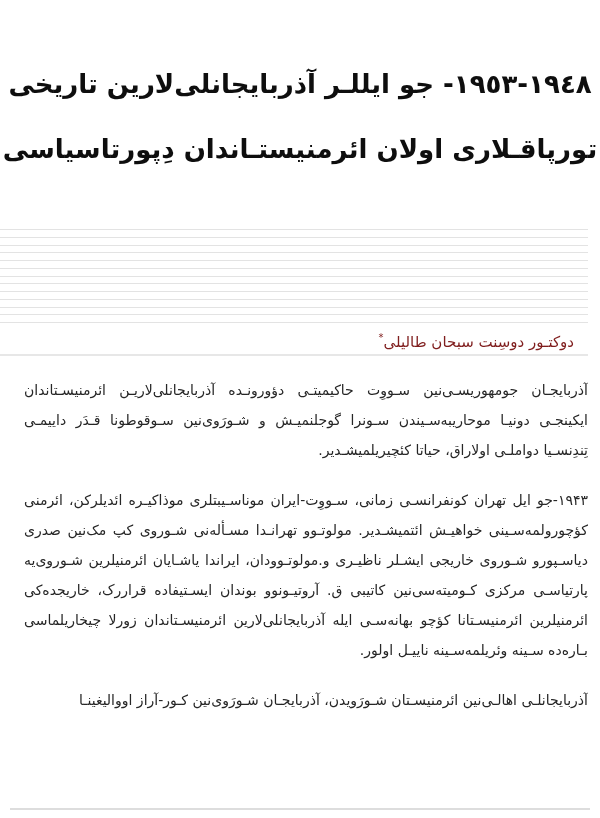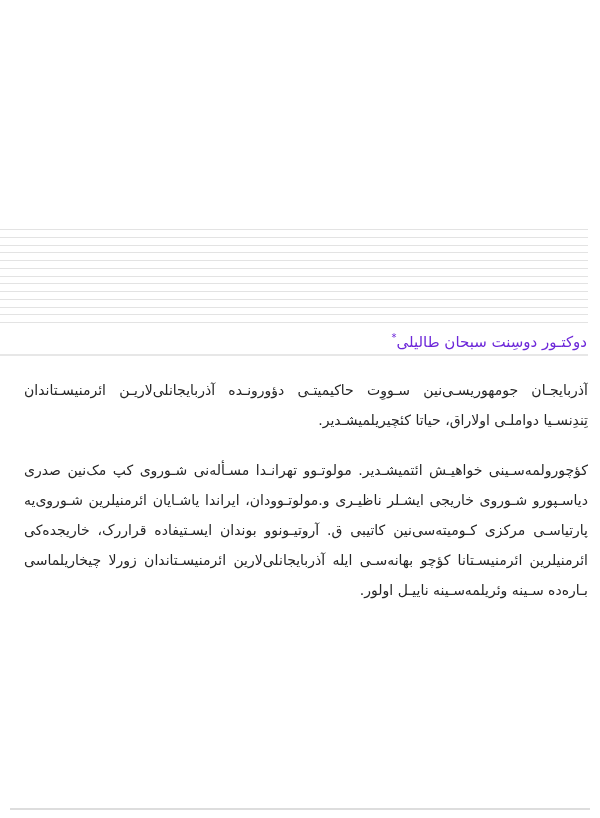--- a/index.html
+++ b/index.html
@@ -42,23 +42,23 @@
   }
   .rule-line {
     height: 1px;
     margin-bottom: 6.75px;
     background: #e3e3e3;
   }
   
   .author {
     position: absolute;
     top: 326px;
-    right: 13px;
+    right: 26px;
     font-size: 15px;
-    color: #6d28d9;
+    color: #7f1d1d;
     line-height: 24px;
   }
   .author sup {
     font-size: 10px;
     vertical-align: super;
   }
   .author-rule {
     position: absolute;
     top: 354px;
     left: 0;
@@ -97,20 +97,24 @@
     width: 580px;
     height: 2px;
     background: #dddddd;
   }
 </style>
 </head>
 <body>
 
 <div class="page">
 
+  <h1 class="title">
+    <div class="title-line">١٩٤٨-١٩٥٣- جو ایللـر آذربایجانلی‌لارین تاریخی</div>
+    <div class="title-line">تورپاقـلاری اولان ائرمنیستـاندان دِپورتاسیاسی</div>
+  </h1>
 
   <div class="rules" id="rules">
       <div class="rule-line" style="background: rgb(227, 227, 227);"></div>
       <div class="rule-line" style="background: rgb(227, 227, 227);"></div>
       <div class="rule-line" style="background: rgb(227, 227, 227);"></div>
       <div class="rule-line" style="background: rgb(227, 227, 227);"></div>
       <div class="rule-line" style="background: rgb(227, 227, 227);"></div>
       <div class="rule-line" style="background: rgb(227, 227, 227);"></div>
       <div class="rule-line" style="background: rgb(227, 227, 227);"></div>
       <div class="rule-line" style="background: rgb(227, 227, 227);"></div>
@@ -123,26 +127,31 @@
 
   <div class="author">
     <span>دوکتـور دوسِنت سبحان طالیلی</span><sup>*</sup>
   </div>
 
   <div class="author-rule"></div>
 
   <div class="body-text" id="body-text">
       <div class="para">
         <div class="bline">آذربایجـان جومهوریسـی‌نین سـووِت حاکیمیتـی دؤورونـده آذربایجانلی‌لاریـن ائرمنیسـتاندان</div>
+        <div class="bline">ایکینجـی دونیـا موحاریبه‌سـیندن سـونرا گوجلنمیـش و شـورَوی‌نین سـوقوطونا قـدَر داییمـی</div>
         <div class="bline last">تِندِنسـیا دواملـی اولاراق، حیاتا کئچیریلمیشـدیر.</div>
       </div>
       <div class="para">
+        <div class="bline">۱۹۴۳-جو ایل تهران کونفرانسـی زمانی، سـووِت-ایران موناسـیبتلری موذاکیـره ائدیلرکن، ائرمنی</div>
         <div class="bline">کؤچورولمه‌سـینی خواهیـش ائتمیشـدیر. مولوتـوو تهرانـدا مسـأله‌نی شـوروی کپ مک‌نین صدری</div>
         <div class="bline">دیاسـپورو شـوروی خاریجی ایشـلر ناظیـری و.مولوتـوودان، ایراندا یاشـایان ائرمنیلرین شـوروی‌یه</div>
         <div class="bline">پارتیاسـی مرکزی کـومیته‌سی‌نین کاتیبی ق. آروتیـونوو بوندان ایسـتیفاده قرار‌رک، خاریجده‌کی</div>
         <div class="bline">ائرمنیلرین ائرمنیسـتانا کؤچو بهانه‌سـی ایله آذربایجانلی‌لارین ائرمنیسـتاندان زورلا چیخاریلماسی</div>
         <div class="bline last">بـاره‌ده سـینه وئریلمه‌سـینه ناییـل اولور.</div>
+      </div>
+      <div class="para">
+        <div class="bline last">آذربایجانلـی اهالـی‌نین ائرمنیسـتان شـورَویدن، آذربایجـان شـورَوی‌نین کـور-آراز اووالیغینـا</div>
       </div>
     </div>
 
   <div class="footnote-rule"></div>
 
 </div>
 
 </body></html>

